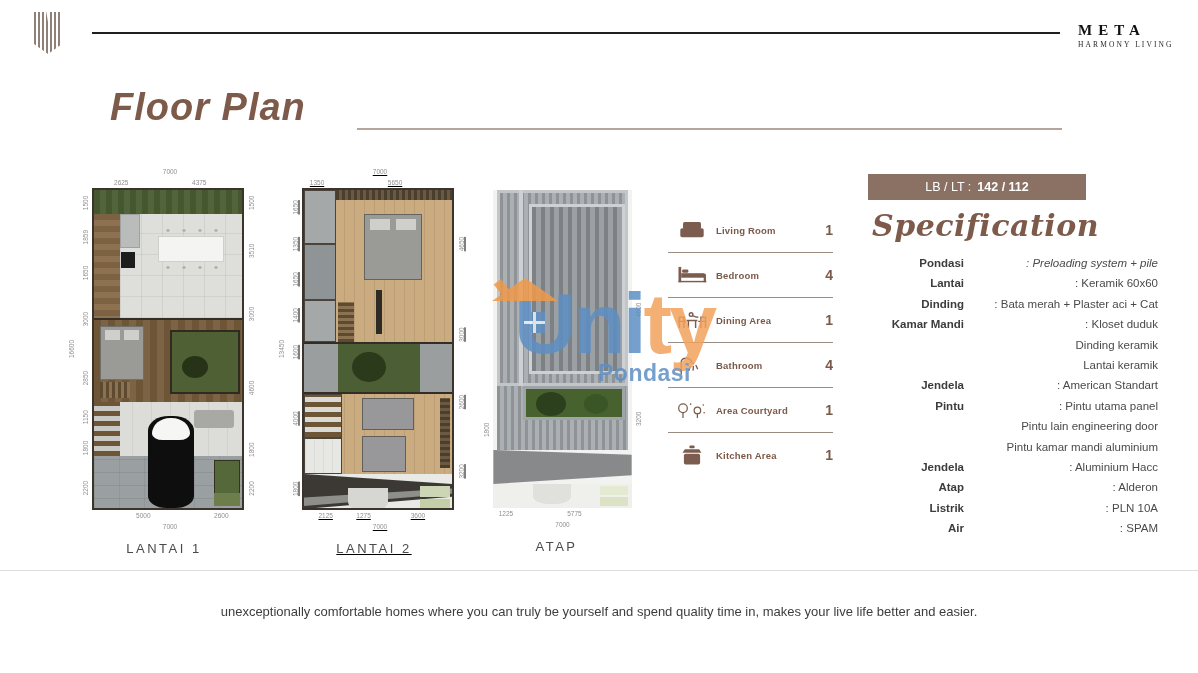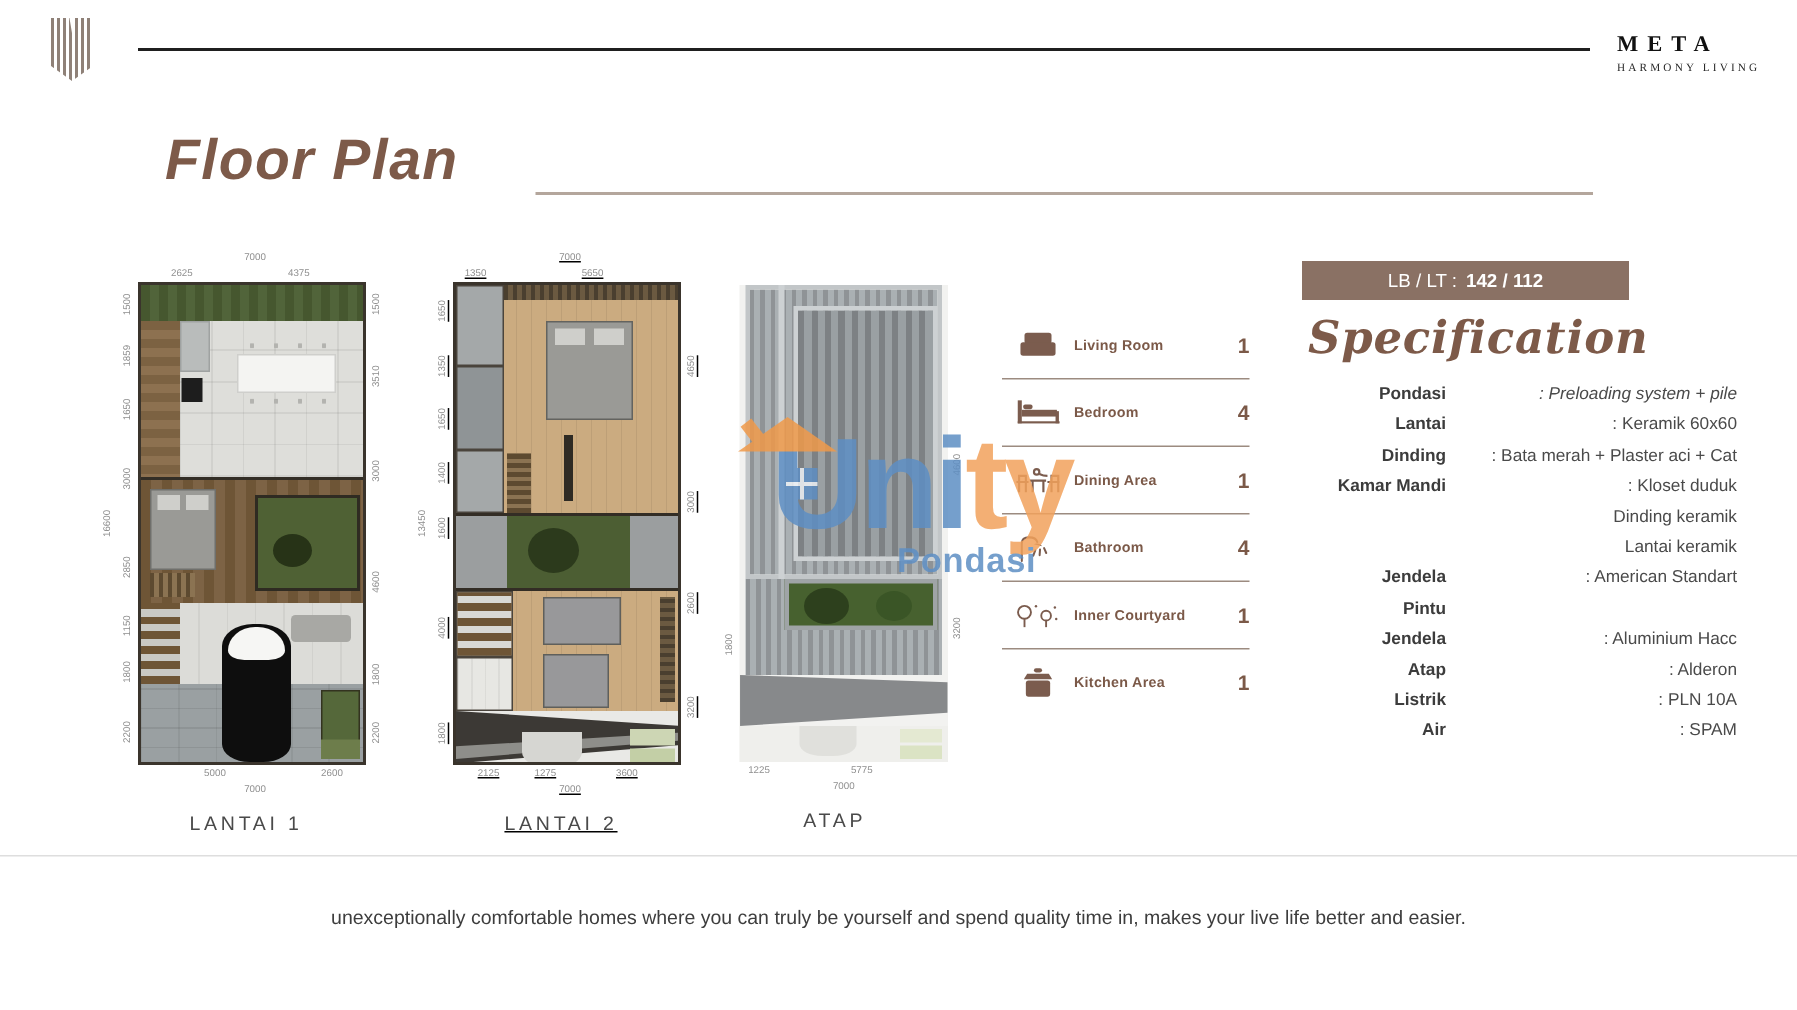--- a/index.html
+++ b/index.html
@@ -405,21 +405,21 @@
         <svg viewBox="0 0 40 22" width="36" height="20" fill="none" stroke="currentColor" stroke-width="1.4">
             <circle cx="10" cy="9" r="4.8"></circle>
             <path d="M10 20 v-6"></path>
             <circle cx="26" cy="11.5" r="3.6"></circle>
             <path d="M26 20 v-5"></path>
             <circle cx="18.5" cy="4.5" r=".9" fill="currentColor" stroke="none"></circle>
             <circle cx="32.5" cy="5.5" r=".9" fill="currentColor" stroke="none"></circle>
             <circle cx="33.5" cy="14" r=".9" fill="currentColor" stroke="none"></circle>
           </svg>
       </div>
-      <div class="legend-label">Inner Courtyard</div>
+      <div class="legend-label">Area Courtyard</div>
       <div class="legend-count">1</div>
     </div>
 
     <div class="legend-row">
       <div class="legend-icon">
         <svg viewBox="0 0 40 22" width="36" height="20" fill="currentColor">
             <rect x="17" y="0.5" width="6" height="3" rx="1.5"></rect>
             <path d="M12 4.5 h16 l2.5 4 H9.5 z"></path>
             <rect x="11" y="9.5" width="18" height="12" rx="2"></rect>
           </svg>
@@ -464,20 +464,25 @@
       </div>
     </div>
     <div class="spec-row">
       <div class="spec-label">Jendela</div>
       <div class="spec-values">
           <div class="spec-value">: American Standart</div>
         </div>
     </div>
     <div class="spec-row">
       <div class="spec-label">Pintu</div>
+      <div class="spec-values">
+        <div class="spec-value">: Pintu utama panel</div>
+        <div class="spec-value">Pintu lain engineering door</div>
+        <div class="spec-value">Pintu kamar mandi aluminium</div>
+      </div>
     </div>
     <div class="spec-row">
       <div class="spec-label">Jendela</div>
       <div class="spec-values">
           <div class="spec-value">: Aluminium Hacc</div>
         </div>
     </div>
     <div class="spec-row">
       <div class="spec-label">Atap</div>
       <div class="spec-values">

